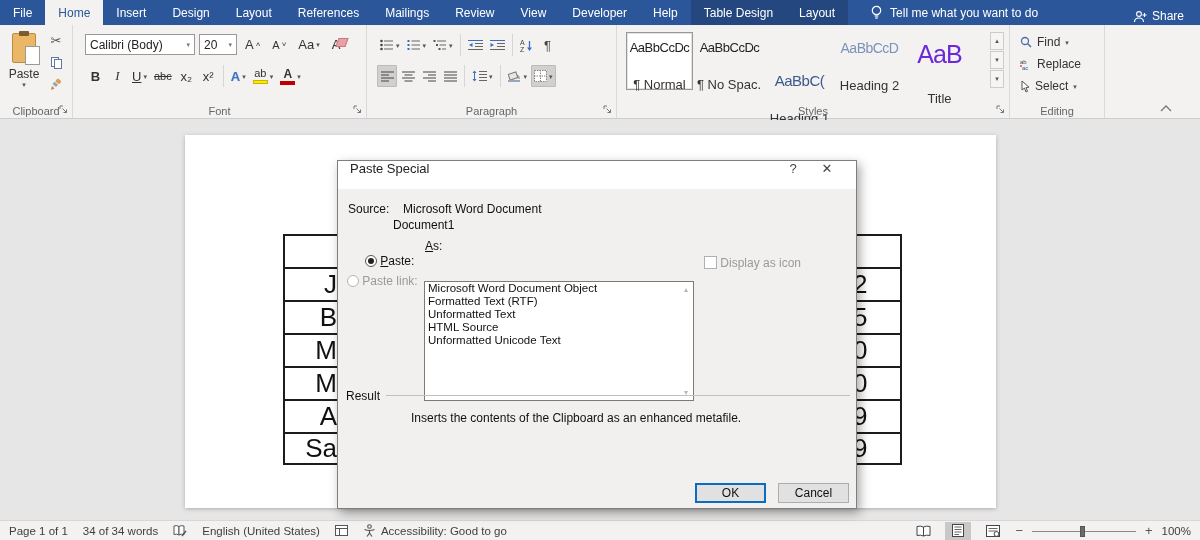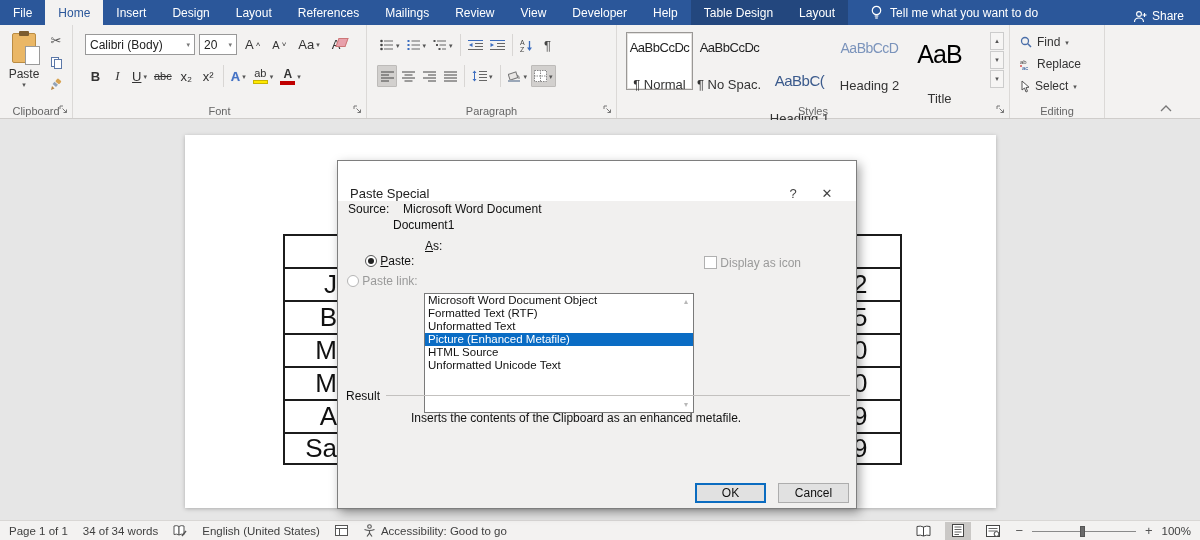--- a/index.html
+++ b/index.html
@@ -83,21 +83,21 @@
   .g-styles { width:393px; }
   .cards { position:absolute; top:7px; left:9px; display:flex; gap:3px; }
   .card { width:67px; height:58px; text-align:center; padding-top:7px; border:1px solid transparent; }
   .card.sel { background:#fff; border-color:#9a9896; box-shadow:0 0 0 1px #e4e2e0 inset; }
   .card .smp { display:block; white-space:nowrap; overflow:hidden; }
   .card .nm { display:block; font-size:13px; color:#333; margin-top:22px; white-space:nowrap;
     overflow:hidden; }
   .smp-n { font-size:13px; color:#222; letter-spacing:-0.5px; }
   .smp-h1 { font-size:15px; color:#3a5a8c; letter-spacing:-0.5px;margin-top:32px; }
   .smp-h2 { font-size:14px; color:#7a93bb; letter-spacing:-0.5px; }
-  .smp-t { font-size:25px; color:#000000; letter-spacing:-1px; }
+  .smp-t { font-size:25px; color:#6d28d9; letter-spacing:-1px; }
   .style-scroll { position:absolute; right:5px; top:7px; width:14px; display:flex;
     flex-direction:column; gap:1px; }
   .style-scroll .sb { height:18px; border:1px solid #ccc; background:#f6f5f4; font-size:7px;
     color:#555; display:flex; align-items:center; justify-content:center; }
   
   .g-edit { width:95px; }
   .edit-row { position:absolute; left:10px; display:flex; align-items:center; gap:5px;
     height:20px; font-size:12px; color:#333; }
   .g-fill { flex:1; border-right:none; }
   .collapse { position:absolute; right:28px; bottom:6px; }
@@ -111,21 +111,21 @@
   .trow { height:33px; border-top:2px solid #1c1c1c; font-size:26px; color:#111;
     display:flex; align-items:center; overflow:hidden; }
   .tfrag-l .trow { border-left:2px solid #1c1c1c; justify-content:flex-end; padding-right:3px; }
   .tfrag-r .trow { border-right:2px solid #1c1c1c; justify-content:flex-start; }
   .tfrag-r .trow span { margin-left:-4px; }
   .trow:last-child { border-bottom:2px solid #1c1c1c; }
   
   .dialog { position:absolute; left:337px; top:40px; width:520px; height:349px;
     background:#f1f0ef; border:1px solid #7e7e7e; box-shadow:3px 4px 10px rgba(0,0,0,0.35);
     font-size:12px; color:#111; z-index:10; }
-  .dlg-title { height:40px; background:#fff; display:flex; align-items:flex-end; padding:0 12px;gap:24px; }
+  .dlg-title { height:28px; background:#fff; display:flex; align-items:flex-start; padding:0 12px;gap:24px; }
   .dlg-title .t { font-size:13px; color:#222; }
   .dlg-ctrl { margin-left:auto; display:flex; }
   .dlg-ctrl span { width:34px; text-align:center; font-size:13px; color:#444; cursor:default; }
   .abs { position:absolute; }
   .u1::first-letter { text-decoration:underline; }
   .radio { display:inline-block; width:12px; height:12px; border:1px solid #555;
     border-radius:50%; background:#fff; position:relative; vertical-align:-2px; }
   .radio.on:after { content:""; position:absolute; left:2px; top:2px; width:6px; height:6px;
     border-radius:50%; background:#222; }
   .radio.dis { border-color:#b5b5b5; }
@@ -596,21 +596,20 @@
       </div>
       <div class="abs dis-txt" style="left:9px; top:113px;">
         <span class="radio dis"></span>
         <span style="display:inline-block">Paste link:</span>
       </div>
 
       <div class="listbox abs" style="left:86px; top:92px; width:270px; height:120px;">
         <div class="lb-item">Microsoft Word Document Object</div>
         <div class="lb-item">Formatted Text (RTF)</div>
         <div class="lb-item">Unformatted Text</div>
-        <div class="lb-item sel">Picture (Enhanced Metafile)</div>
         <div class="lb-item">HTML Source</div>
         <div class="lb-item">Unformatted Unicode Text</div>
         <div class="lb-scroll">
           <span>▴</span>
           <span>▾</span>
         </div>
       </div>
 
       <div class="abs dis-txt" style="left:366px; top:95px;">
         <span class="checkbox"></span>

